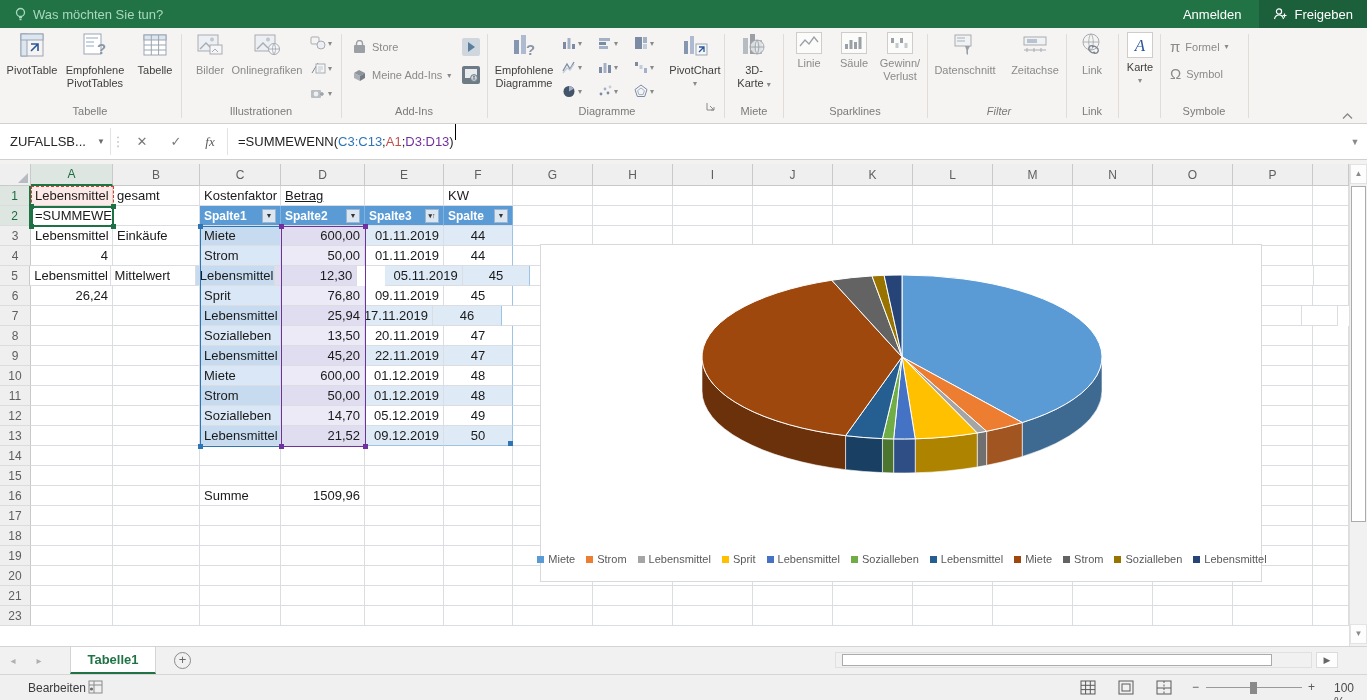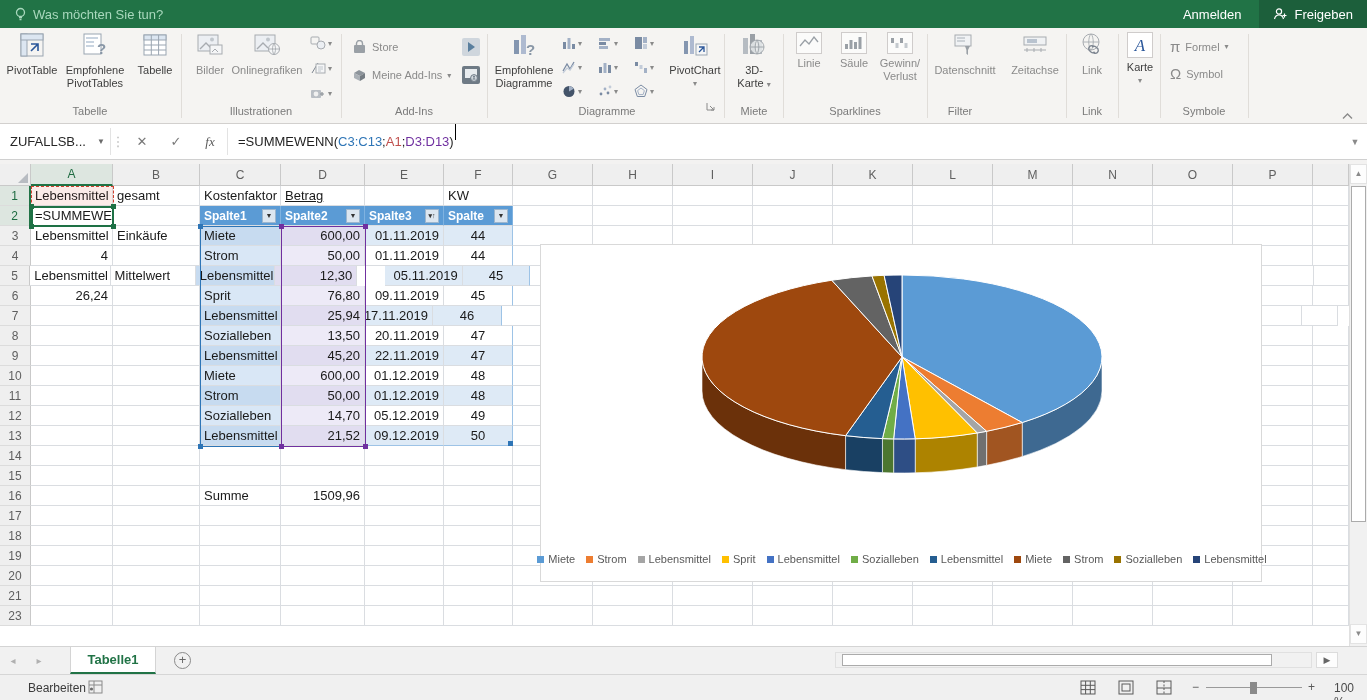--- a/index.html
+++ b/index.html
@@ -391,21 +391,21 @@
       <div>Datenschnitt</div>
     </div>
     <div class="rbtn dim" style="left:1006px;width:58px;">
       <svg class="bico" width="26" height="26" viewBox="0 0 26 26">
           <rect x="2" y="5" width="22" height="8" fill="#f0f2f4" stroke="#a7abb0"></rect>
           <rect x="5" y="7" width="10" height="4" fill="#b9c3cf"></rect>
           <path d="M2 18h22M5 16v4M12 16v4M19 16v4" stroke="#a7abb0"></path>
         </svg>
       <div>Zeitachse</div>
     </div>
-    <div class="glabel" style="left:960px;">Filter</div>
+    <div class="glabel" style="left:999px;font-style:italic;">Filter</div>
     <div class="rsep" style="left:1066px;"></div>
 
     <div class="rbtn dim" style="left:1072px;width:40px;">
       <svg class="bico" width="26" height="26" viewBox="0 0 26 26">
           <circle cx="12" cy="10" r="8" fill="none" stroke="#a7abb0"></circle>
           <path d="M4 10h16M12 2c-3 2.5-3 13.5 0 16M12 2c3 2.5 3 13.5 0 16" fill="none" stroke="#a7abb0" stroke-width=".9"></path>
           <path d="M13 15a3 3 0 014 0l2 2a3 3 0 01-4 4l-1-1M16 20a3 3 0 01-4 0l-2-2a3 3 0 014-4l1 1" fill="none" stroke="#7e8691" stroke-width="1.4"></path>
         </svg>
       <div>Link</div>
     </div>

